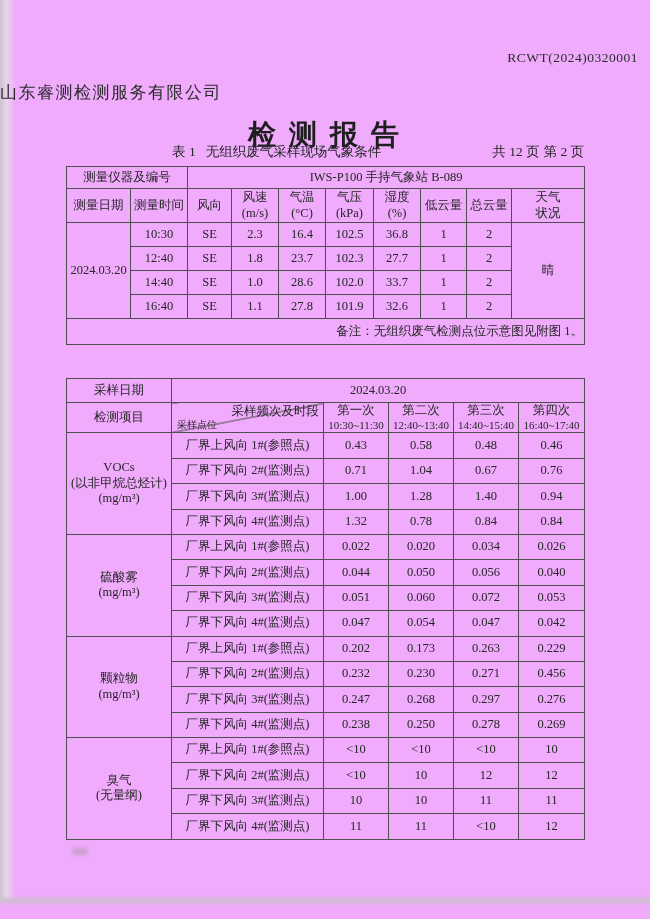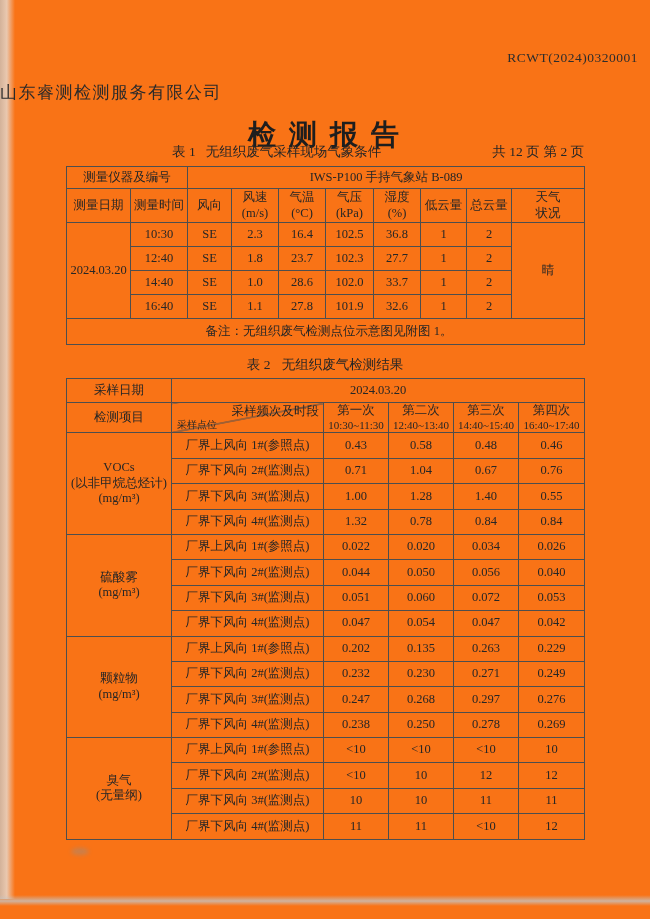--- a/index.html
+++ b/index.html
@@ -6,21 +6,21 @@
   body{
     width:650px;height:919px;
     background:#ffffff;
     font-family:"Liberation Serif","DejaVu Serif",serif;
     color:#262626;
     position:relative;
     overflow:hidden;
   }
   .page{
     position:absolute;inset:0;
-    background:#f97316;
+    background:#f0abfc;
   }
   
   .edge-left{
     position:absolute;left:0;top:0;bottom:20px;width:15px;
     background:linear-gradient(to right,#c7c7c5 0%,#e4e4e2 45%,rgba(255,255,255,0) 100%);
     opacity:.75;
   }
   .edge-bottom{
     position:absolute;left:0;right:0;top:895px;height:11px;
     background:linear-gradient(to bottom,rgba(190,190,188,0) 0%,#c4c4c2 55%,rgba(255,255,255,0) 100%);
@@ -68,21 +68,21 @@
     border:1px solid #4e4e4e;
     text-align:center;vertical-align:middle;
     font-size:12.5px;line-height:1.25;
     padding:0 1px;overflow:hidden;color:#262626;
   }
   .ml{white-space:pre-line;}
   #table1 .r-inst{height:22px;}
   #table1 .r-head{height:34px;}
   #table1 .r-data{height:24px;}
   #table1 .r-note{height:26px;}
-  #table1 .note-cell{text-align:center;padding-left:8px;}
+  #table1 .note-cell{text-align:right;padding-left:8px;}
   #table2 .r-date{height:24px;}
   #table2 .r-head{height:21px;}
   #table2 .r-data{height:25.4px;}
   #table2 .time-cell{font-size:11px;}
   .diag{
     position:relative;padding:0;
     background-image:linear-gradient(to bottom right,
       rgba(0,0,0,0) calc(50% - 0.8px),
       #4e4e4e calc(50% - 0.2px),
       #4e4e4e calc(50% + 0.2px),
@@ -188,24 +188,20 @@
       <td>32.6</td>
       <td>1</td>
       <td>2</td>
     </tr>
     <tr class="r-note">
       <td colspan="10" class="note-cell">备注：无组织废气检测点位示意图见附图 1。</td>
     </tr>
   </tbody>
     </table>
 
-  <div class="t2-caption">
-    <span>表 2</span>
-    <span class="cap-title">无组织废气检测结果</span>
-  </div>
 
   <table id="table2">
     <colgroup>
       <col style="width:105px">
         <col style="width:152px">
       <col style="width:65px">
         <col style="width:65px">
         <col style="width:65px">
         <col style="width:66px">
     </colgroup>
@@ -253,21 +249,21 @@
       <td>0.71</td>
       <td>1.04</td>
       <td>0.67</td>
       <td>0.76</td>
     </tr>
     <tr class="r-data">
       <td>厂界下风向 3#(监测点)</td>
       <td>1.00</td>
       <td>1.28</td>
       <td>1.40</td>
-      <td>0.55</td>
+      <td>0.94</td>
     </tr>
     <tr class="r-data">
       <td>厂界下风向 4#(监测点)</td>
       <td>1.32</td>
       <td>0.78</td>
       <td>0.84</td>
       <td>0.84</td>
     </tr>
 
     <tr class="r-data">
@@ -299,30 +295,30 @@
       <td>0.054</td>
       <td>0.047</td>
       <td>0.042</td>
     </tr>
 
     <tr class="r-data">
       <td rowspan="4" class="ml">颗粒物
 (mg/m³)</td>
       <td>厂界上风向 1#(参照点)</td>
       <td>0.202</td>
-      <td>0.135</td>
+      <td>0.173</td>
       <td>0.263</td>
       <td>0.229</td>
     </tr>
     <tr class="r-data">
       <td>厂界下风向 2#(监测点)</td>
       <td>0.232</td>
       <td>0.230</td>
       <td>0.271</td>
-      <td>0.249</td>
+      <td>0.456</td>
     </tr>
     <tr class="r-data">
       <td>厂界下风向 3#(监测点)</td>
       <td>0.247</td>
       <td>0.268</td>
       <td>0.297</td>
       <td>0.276</td>
     </tr>
     <tr class="r-data">
       <td>厂界下风向 4#(监测点)</td>

